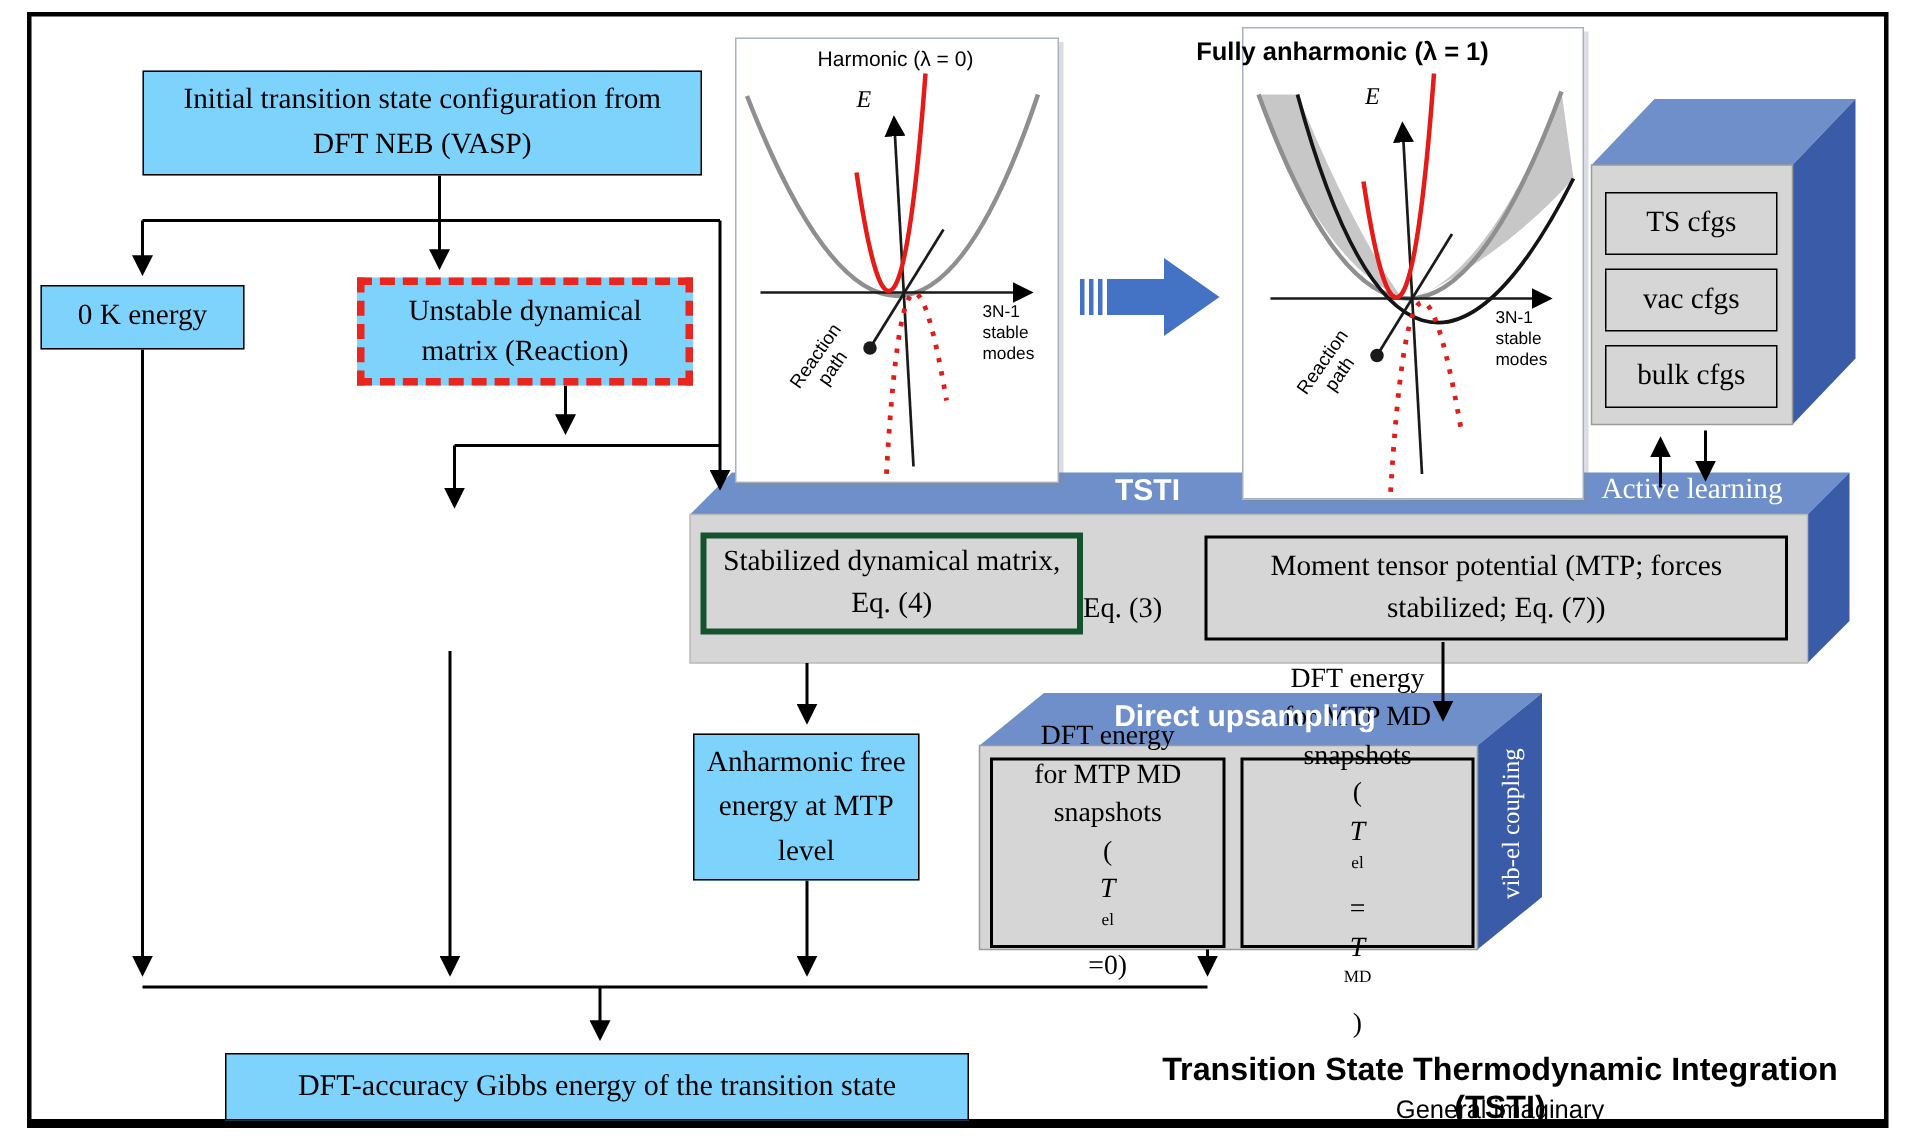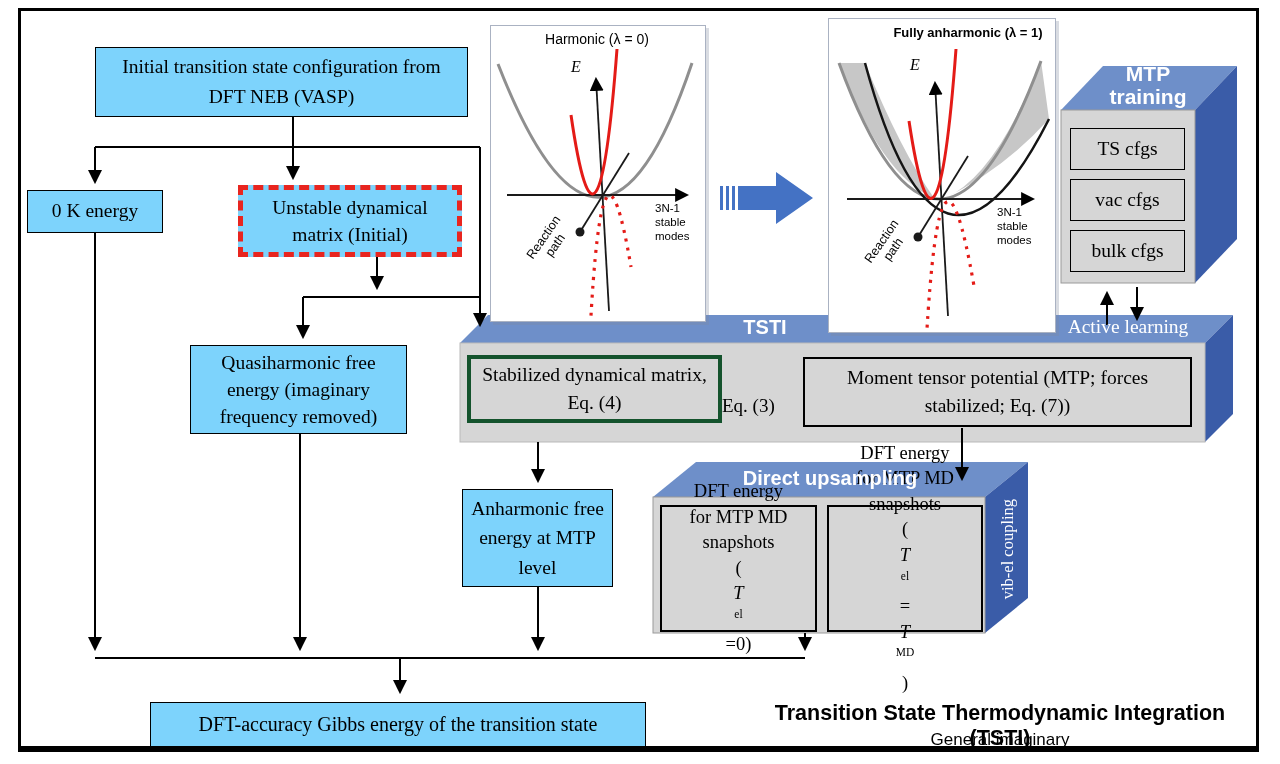--- a/index.html
+++ b/index.html
@@ -89,26 +89,23 @@
 
   <div class="box thin" style="left:95px;top:47px;width:373px;height:70px;line-height:1.55;">
     <span>Initial transition state configuration from DFT NEB (VASP)</span>
   </div>
 
   <div class="box thin" style="left:27px;top:190px;width:136px;height:43px;">
     <span>0 K energy</span>
   </div>
 
   <div class="box reddash" style="left:238px;top:185px;width:224px;height:72px;line-height:1.4;">
-    <span>Unstable dynamical matrix (Initial)</span>
-  </div>
-
-  <div class="box thin" style="left:190px;top:345px;width:217px;height:89px;line-height:1.4;">
-    <span>Quasiharmonic free energy (imaginary frequency removed)</span>
-  </div>
+    <span>Unstable dynamical matrix (Reaction)</span>
+  </div>
+
 
   <div class="box redsolid gray" style="left:467px;top:355px;width:255px;height:68px;line-height:1.45;">
     <span>Stabilized dynamical matrix, Eq. (4)</span>
   </div>
 
   <div class="box gray" style="left:803px;top:357px;width:389px;height:70px;line-height:1.45;">
     <span>Moment tensor potential (MTP; forces stabilized; Eq. (7))</span>
   </div>
 
   <div class="lbl" style="left:722px;top:395px;width:82px;font-size:19px;">
@@ -148,23 +145,20 @@
       <span>snapshots</span>
       <span class="fline"><span>(</span><span class="it">T</span><sup>el</sup><span>=</span><span class="it">T</span><sup>MD</sup><span>)</span></span>
     </div>
   </div>
 
   <div class="lbl white sans bold center" style="left:700px;top:316px;width:130px;font-size:20px;">
     <span>TSTI</span>
   </div>
   <div class="lbl white center" style="left:1043px;top:316px;width:170px;font-size:19.5px;">
     <span>Active learning</span>
-  </div>
-  <div class="lbl white sans bold center" style="left:1098px;top:62px;width:100px;font-size:21px;line-height:1.1;">
-    <span>MTP training</span>
   </div>
   <div class="lbl white sans bold center" style="left:705px;top:467px;width:250px;font-size:20px;">
     <span>Direct upsampling</span>
   </div>
   <div class="lbl white center rot90" style="left:952px;top:540px;width:112px;font-size:16.5px;line-height:1.1;">
     <span>vib-el coupling</span>
   </div>
 
   <div class="panel" style="left:490px;top:25px;width:216px;height:297px;">
     <svg width="213" height="294" viewBox="490 25 213 294">
@@ -197,21 +191,21 @@
       <path d="M838,62 Q938,335 1040,60" stroke="#8f8f8f" stroke-width="3" fill="none"></path>
       <path d="M864,62 Q938,335 1048,118" stroke="#141414" stroke-width="2.5" fill="none"></path>
       <path d="M846,198 H1032" stroke="#1a1a1a" stroke-width="1.8" marker-end="url(#arr)" fill="none"></path>
       <path d="M947,315 L934,82" stroke="#1a1a1a" stroke-width="1.8" marker-end="url(#arr)" fill="none"></path>
       <path d="M967,155 L917,236" stroke="#1a1a1a" stroke-width="1.8" fill="none"></path>
       <circle cx="917" cy="236" r="4.5" fill="#1a1a1a"></circle>
       <path d="M908,120 Q936,305 955,48" stroke="#e41b17" stroke-width="3" fill="none"></path>
       <path d="M925,345 Q939,90 973,285" stroke="#e41b17" stroke-width="3.2" fill="none" stroke-dasharray="3 6"></path>
     </svg>
   </div>
-  <div class="lbl sans bold center" style="left:854px;top:25px;width:228px;font-size:13px;z-index:4;">
+  <div class="lbl sans bold center" style="left:781px;top:25px;width:228px;font-size:17px;z-index:4;">
     <span>Fully anharmonic (λ = 1)</span>
   </div>
   <div class="lbl it" style="left:910px;top:56px;font-size:16px;z-index:4;">
     <span>E</span>
   </div>
   <div class="lbl sans" style="left:997px;top:206px;width:50px;font-size:11.5px;line-height:1.2;z-index:4;">
     <span>3N-1 stable modes</span>
   </div>
   <div class="lbl sans center" style="left:852px;top:232px;width:72px;font-size:12.5px;line-height:1.1;transform:rotate(-55deg);z-index:4;">
     <span>Reaction path</span>

